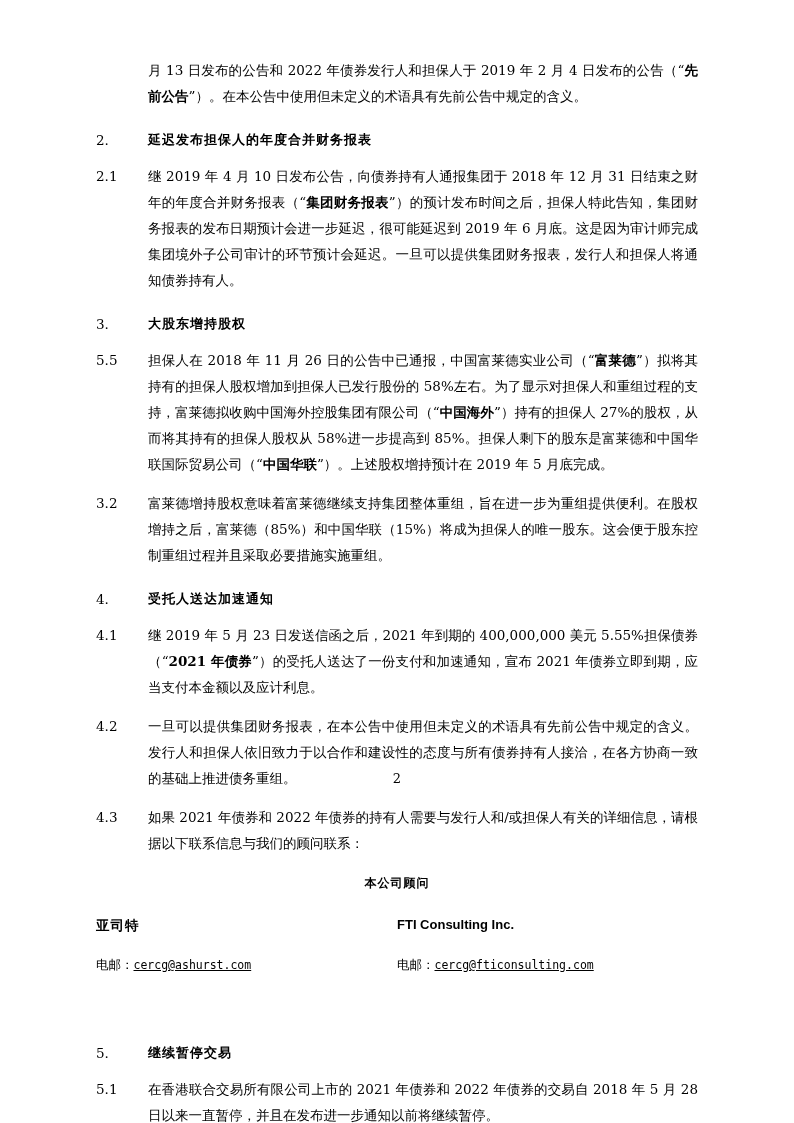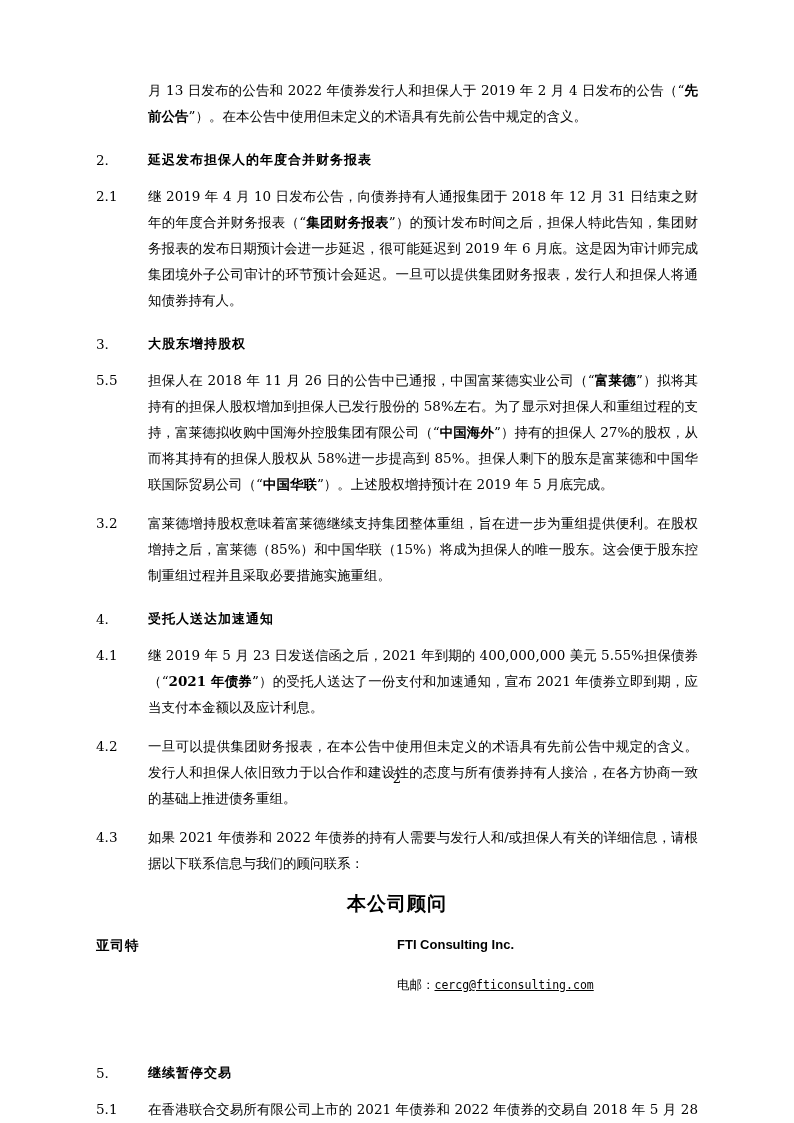--- a/index.html
+++ b/index.html
@@ -12,21 +12,21 @@
     height: 1123px;
     font-family: "DejaVu Serif", "Liberation Serif", serif;
     color: #000000;
     position: relative;
   }
   .page {
     position: relative;
     width: 794px;
     height: 834px;
     box-sizing: border-box;
-    padding: 77px 96px 60px 96px;
+    padding: 57px 96px 60px 96px;
   }
   .para {
     display: flex;
     align-items: flex-start;
     margin-bottom: 13px;
   }
   .num {
     width: 52px;
     flex: 0 0 52px;
     font-size: 13.5px;
@@ -50,21 +50,21 @@
   }
   .head-block {
     margin-top: 18px;
     margin-bottom: 10px;
   }
   b.inline {
     font-weight: bold;
   }
   .centered {
     text-align: center;
-    font-size: 19px;
+    font-size: 12px;
     line-height: 26px;
   }
   .adviser-title {
     font-weight: bold;
     margin-top: 14px;
     margin-bottom: 16px;
     letter-spacing: 1px;
   }
   .contacts {
     display: flex;
@@ -162,20 +162,23 @@
   <div class="para">
     <div class="num">4.3</div>
     <div class="body-text">如果 2021 年债券和 2022 年债券的持有人需要与发行人和/或担保人有关的详细信息，请根据以下联系信息与我们的顾问联系：</div>
   </div>
 
   <div class="centered adviser-title">本公司顾问</div>
 
   <div class="contacts">
     <div class="contact-col">
       <div class="contact-name">亚司特</div>
+      <div class="contact-email">
+        <span>电邮：</span><a class="email-link" href="#">cercg@ashurst.com</a>
+      </div>
     </div>
     <div class="contact-col">
       <div class="contact-name mono">FTI Consulting Inc.</div>
       <div class="contact-email">
         <span>电邮：</span><a class="email-link" href="#">cercg@fticonsulting.com</a>
       </div>
     </div>
   </div>
 
   <div class="spacer-lg"></div>

